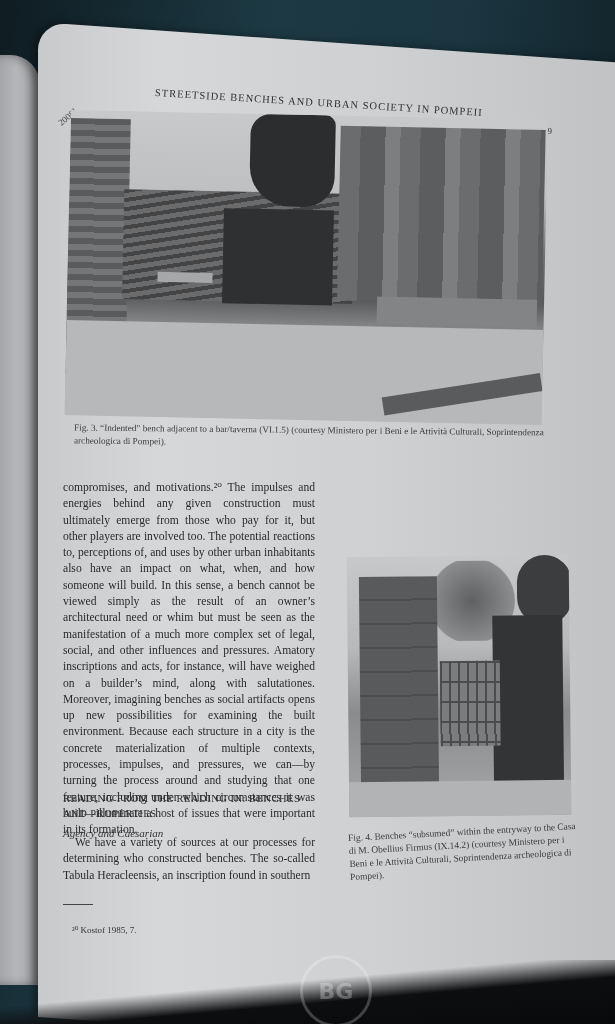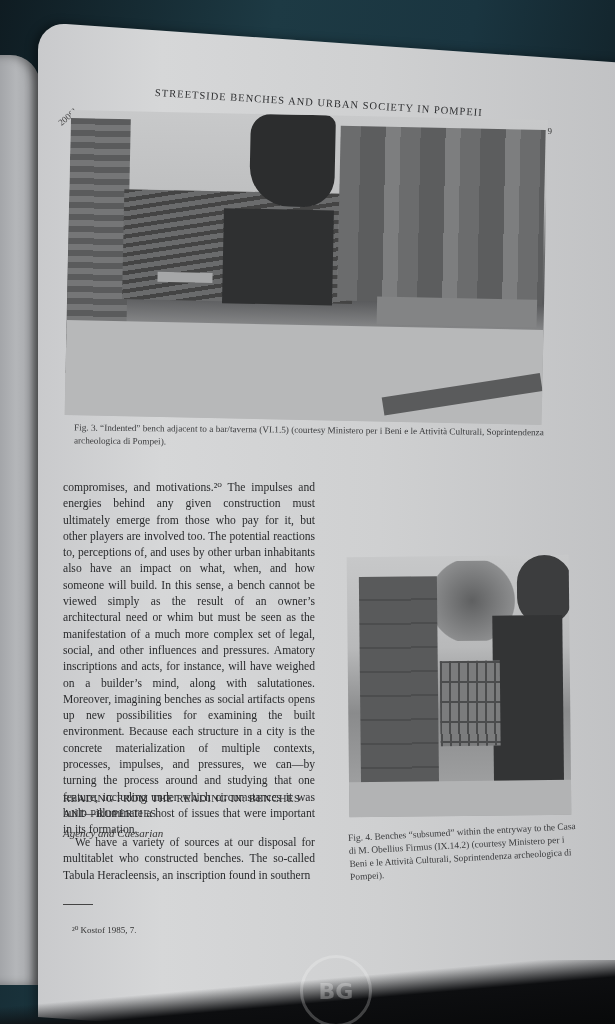--- a/index.html
+++ b/index.html
@@ -123,21 +123,21 @@
     <div class="caption fig3-cap">Fig. 3. “Indented” bench adjacent to a bar/taverna (VI.1.5) (courtesy Ministero per i Beni e le Attività Culturali, Soprintendenza archeologica di Pompei).</div>
 
     <div class="body-text col-left">
       <p class="p">compromises, and motivations.²⁰ The impulses and energies behind any given construction must ultimately emerge from those who pay for it, but other players are involved too. The potential reactions to, perceptions of, and uses by other urban inhabitants also have an impact on what, when, and how someone will build. In this sense, a bench cannot be viewed simply as the result of an owner’s architectural need or whim but must be seen as the manifestation of a much more complex set of legal, social, and other influences and pressures. Amatory inscriptions and acts, for instance, will have weighed on a builder’s mind, along with salutationes. Moreover, imagining benches as social artifacts opens up new possibilities for examining the built environment. Because each structure in a city is the concrete materialization of multiple contexts, processes, impulses, and pressures, we can—by turning the process around and studying that one feature, including under which circumstances it was built—illuminate a host of issues that were important in its formation.</p>
     </div>
 
     <div class="section-head">READING FROM THE READING IN: BENCHES AND PROPERTIES</div>
     <div class="subhead">Agency and Caesarian</div>
 
     <div class="body-text col-left-2">
-      <p class="p indent">We have a variety of sources at our disposal for multitablet who constructed benches. The so-called Tabula Heracleensis, an inscription found in southern</p>
+      <p class="p indent">We have a variety of sources at our processes for determining who constructed benches. The so-called Tabula Heracleensis, an inscription found in southern</p>
     </div>
 
     <div class="fn-rule"></div>
     <div class="footnote">²⁰ Kostof 1985, 7.</div>
 
 
     <div class="fig4">
       <div class="tree-a"></div>
       <div class="tree-b"></div>
       <div class="pillar-right"></div>

